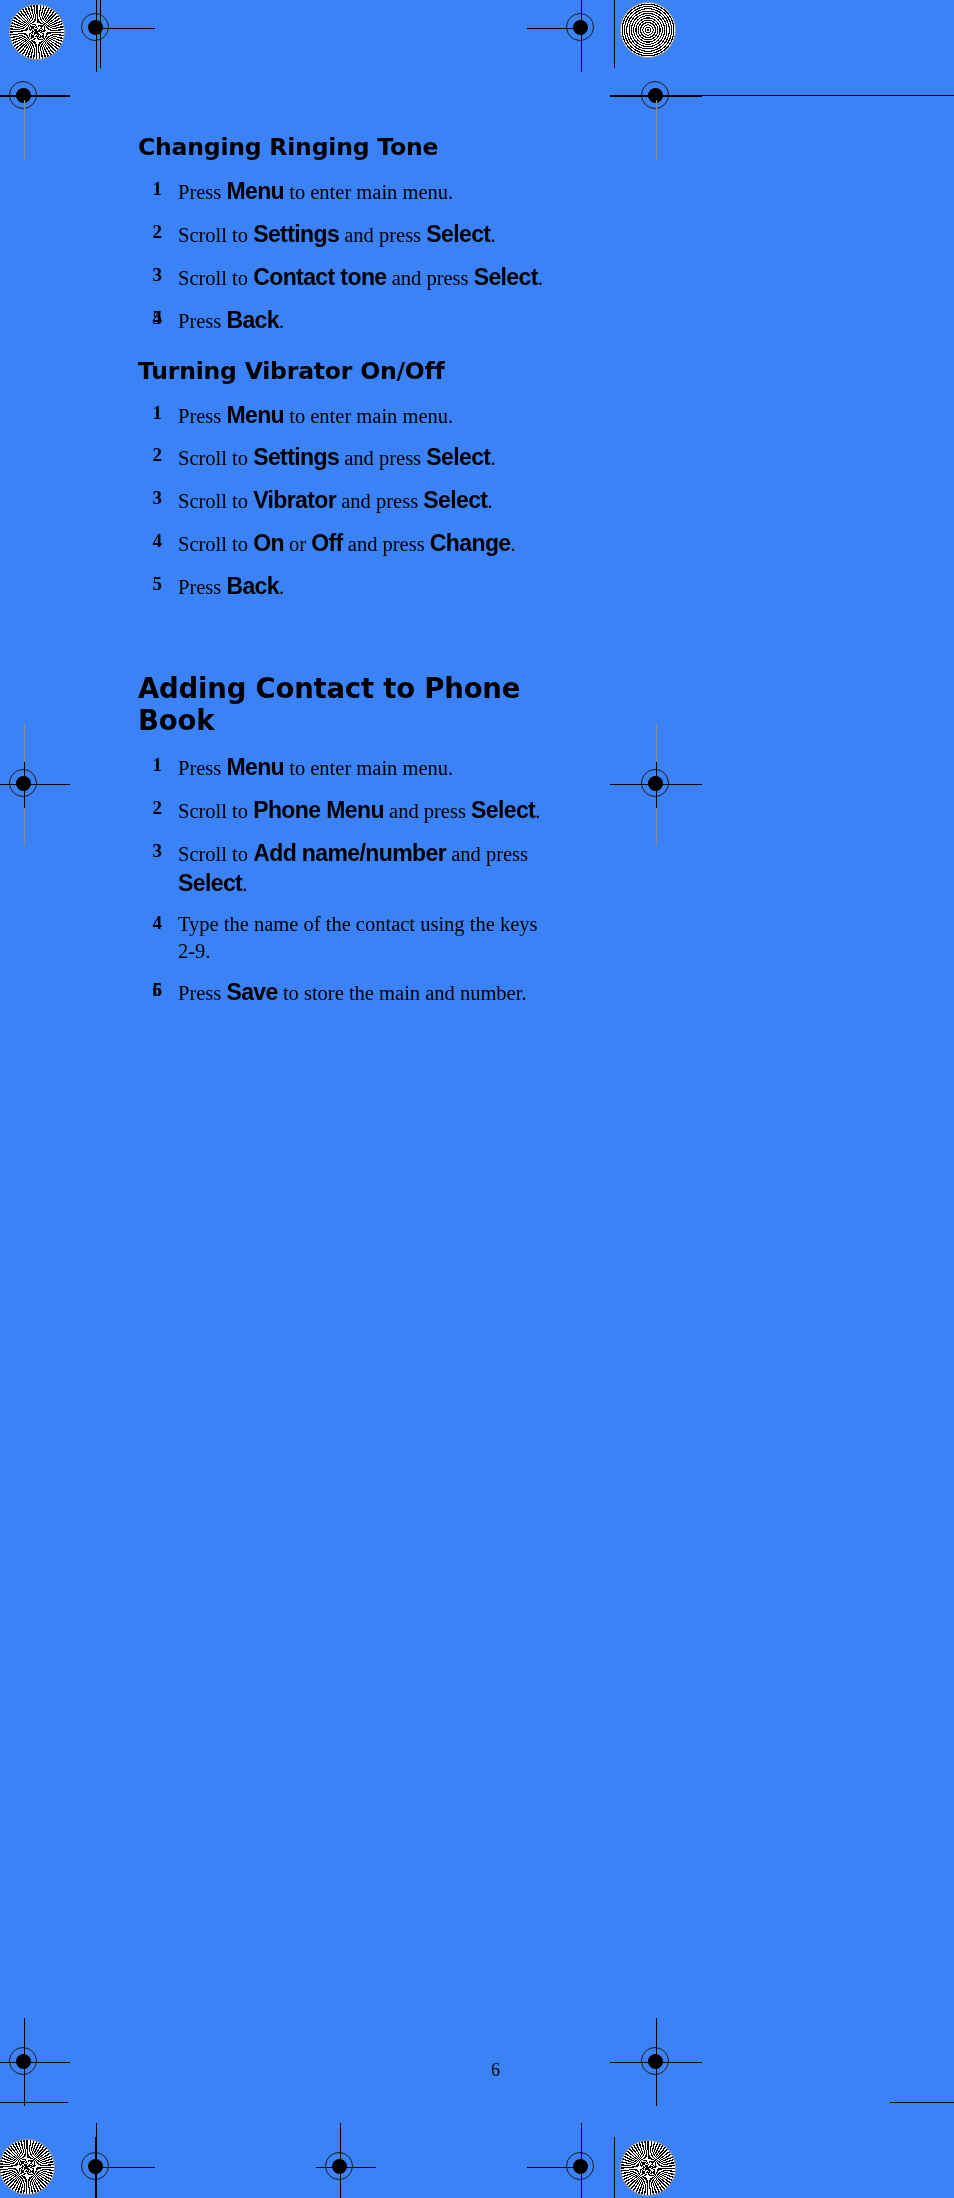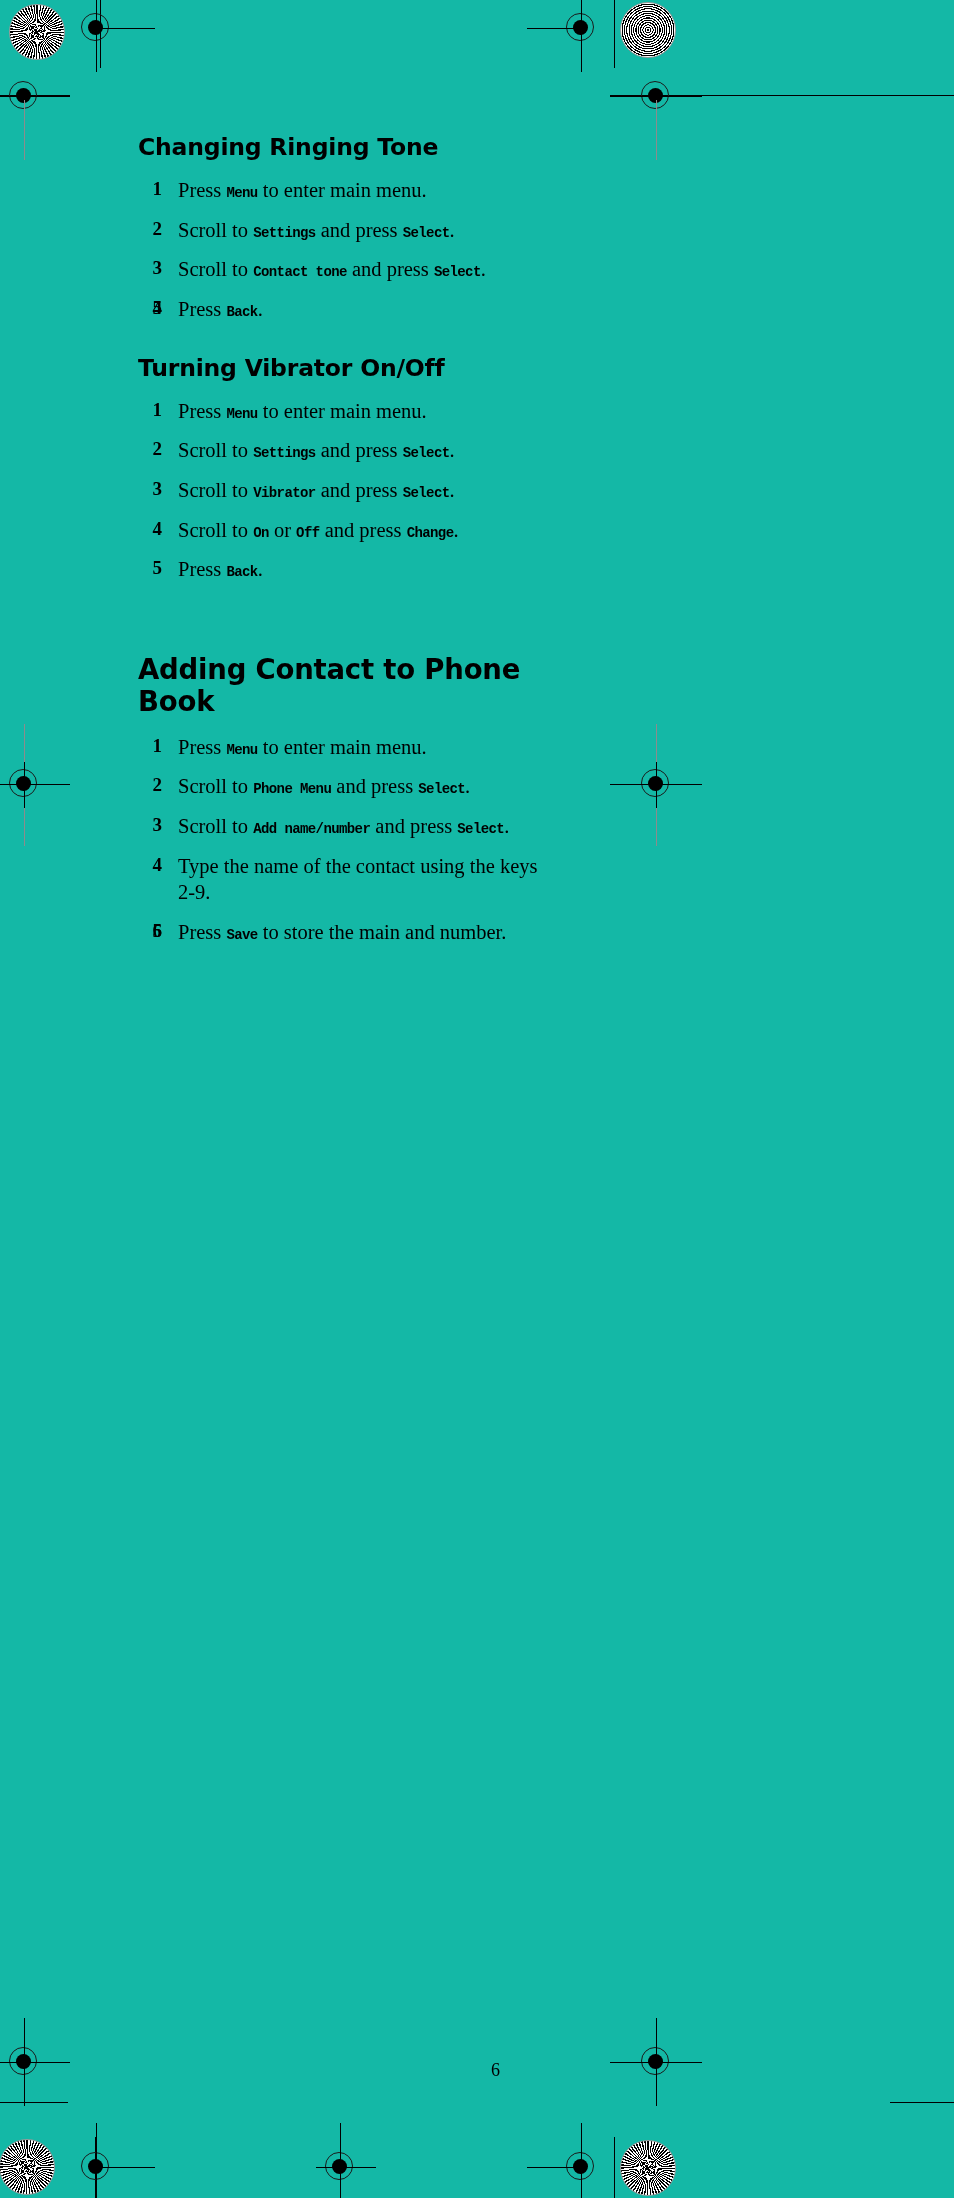--- a/index.html
+++ b/index.html
@@ -4,21 +4,21 @@
 <style>
   html, body {
     margin: 0;
     padding: 0;
     background: #ffffff;
   }
   .page {
     position: relative;
     width: 954px;
     height: 2198px;
-    background: #14b8a6;
+    background: #3b82f6;
     overflow: hidden;
     font-family: "Liberation Serif", "DejaVu Serif", serif;
     color: #000000;
   }
 
   
   .reg {
     position: absolute;
     width: 52px;
     height: 52px;
@@ -118,21 +118,21 @@
     font-size: 27.5px;
     line-height: 1.18;
     margin: 0 0 16px 0;
   }
   h2.sec-title .ln { display: block; }
 
   .sec {
     margin: 0 0 0 0;
   }
   .sec.gap-top-lg { margin-top: 70px; }
-  .sec.gap-top-md { margin-top: 30px; }
+  .sec.gap-top-md { margin-top: 20px; }
 
   ol.steps {
     list-style: none;
     margin: 0;
     padding: 0;
   }
   ol.steps li {
     position: relative;
     padding-left: 40px;
     margin-bottom: 13px;
@@ -145,23 +145,23 @@
     position: absolute;
     left: 8px;
     top: 0;
     width: 16px;
     text-align: right;
     font-weight: bold;
     font-size: 19px;
     font-family: "Liberation Serif", "DejaVu Serif", serif;
   }
   .ui {
-    font-family: Liberation Mono, monospace;
+    font-family: Liberation Sans, sans-serif;
     font-weight: bold;
-    font-size: 14px;
+    font-size: 23px;
     letter-spacing: -0.6px;
   }
 
   .pagenum {
     position: absolute;
     left: 0;
     top: 2060px;
     width: 954px;
     text-align: center;
     padding-left: 37px;

